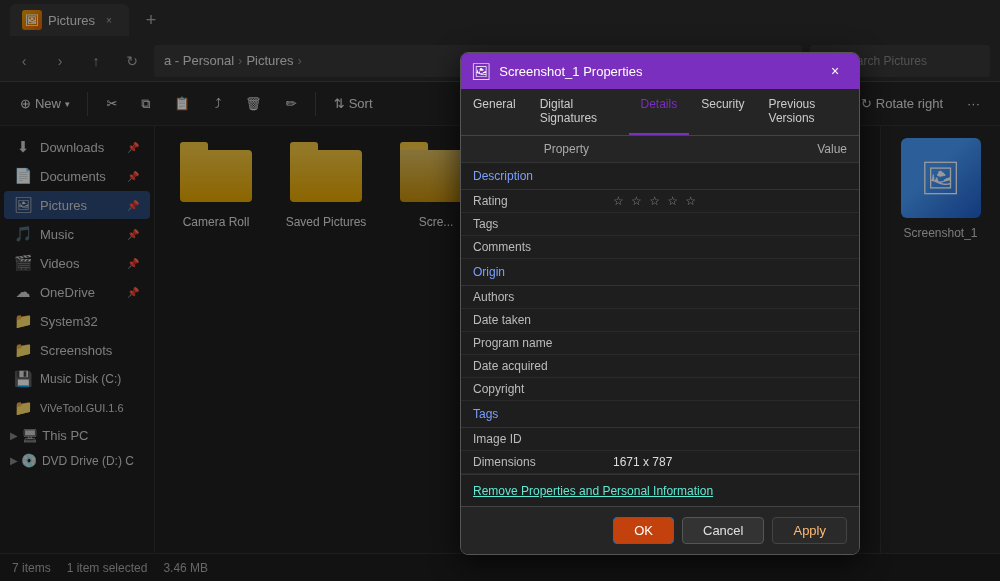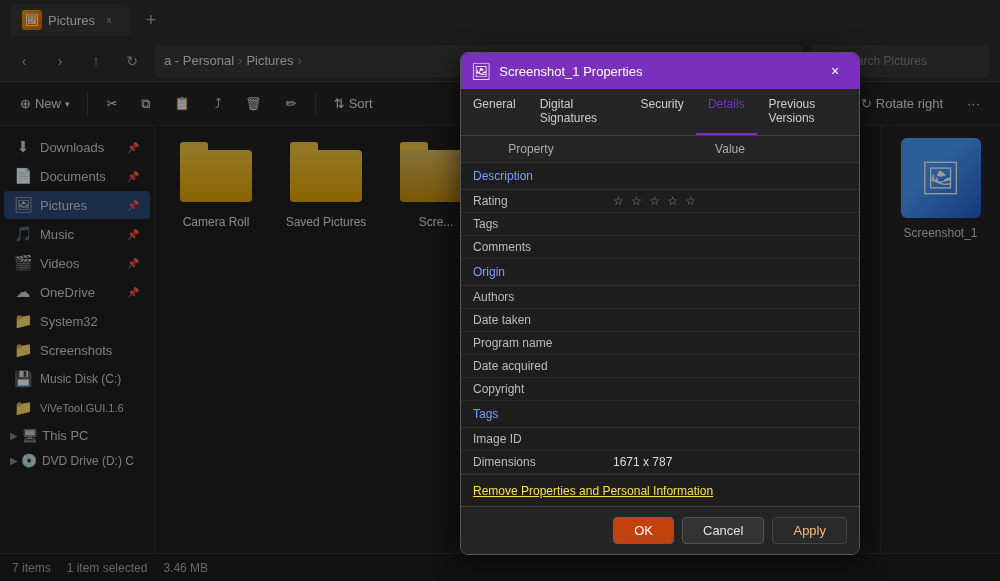--- a/index.html
+++ b/index.html
@@ -242,21 +242,21 @@
     .dialog-tab.active {
       color: #7b2fbe;
       border-bottom: 2px solid #7b2fbe;
     }
     .props-table {
       width: 100%;
       border-collapse: collapse;
       font-size: 12px;
     }
     .props-table th {
-      text-align: center;
+      text-align: right;
       padding: 6px 12px;
       color: #aaa;
       border-bottom: 1px solid #333;
       font-weight: normal;
       background: #252525;
     }
     .props-section-header {
       color: #7b9fff;
       padding: 6px 12px;
       font-size: 12px;
@@ -281,21 +281,21 @@
     .dialog-scroll::-webkit-scrollbar { width: 6px; }
     .dialog-scroll::-webkit-scrollbar-thumb { background: #555; border-radius: 3px; }
 
     
     .dialog-link-area {
       padding: 8px 12px;
       border-top: 1px solid #333;
       background: #1e1e1e;
     }
     .dialog-link {
-      color: #fde047;
+      color: #5eead4;
       font-size: 12px;
       cursor: pointer;
       text-decoration: underline;
     }
 
     
     .dialog-buttons {
       display: flex; justify-content: flex-end; gap: 8px;
       padding: 10px 12px;
       background: #252525;
@@ -489,22 +489,22 @@
 <div class="dialog">
   <div class="dialog-title-bar">
     <span class="dialog-title-icon">🖼</span>
     <span class="dialog-title-text">Screenshot_1 Properties</span>
     <div class="dialog-close">×</div>
   </div>
 
   <div class="dialog-tabs">
     <div class="dialog-tab">General</div>
     <div class="dialog-tab">Digital Signatures</div>
+    <div class="dialog-tab active">Details</div>
     <div class="dialog-tab">Security</div>
-    <div class="dialog-tab active">Details</div>
     <div class="dialog-tab">Previous Versions</div>
   </div>
 
   <div class="dialog-scroll">
     <table class="props-table">
       <thead>
         <tr>
           <th>Property</th>
           <th>Value</th>
         </tr>

